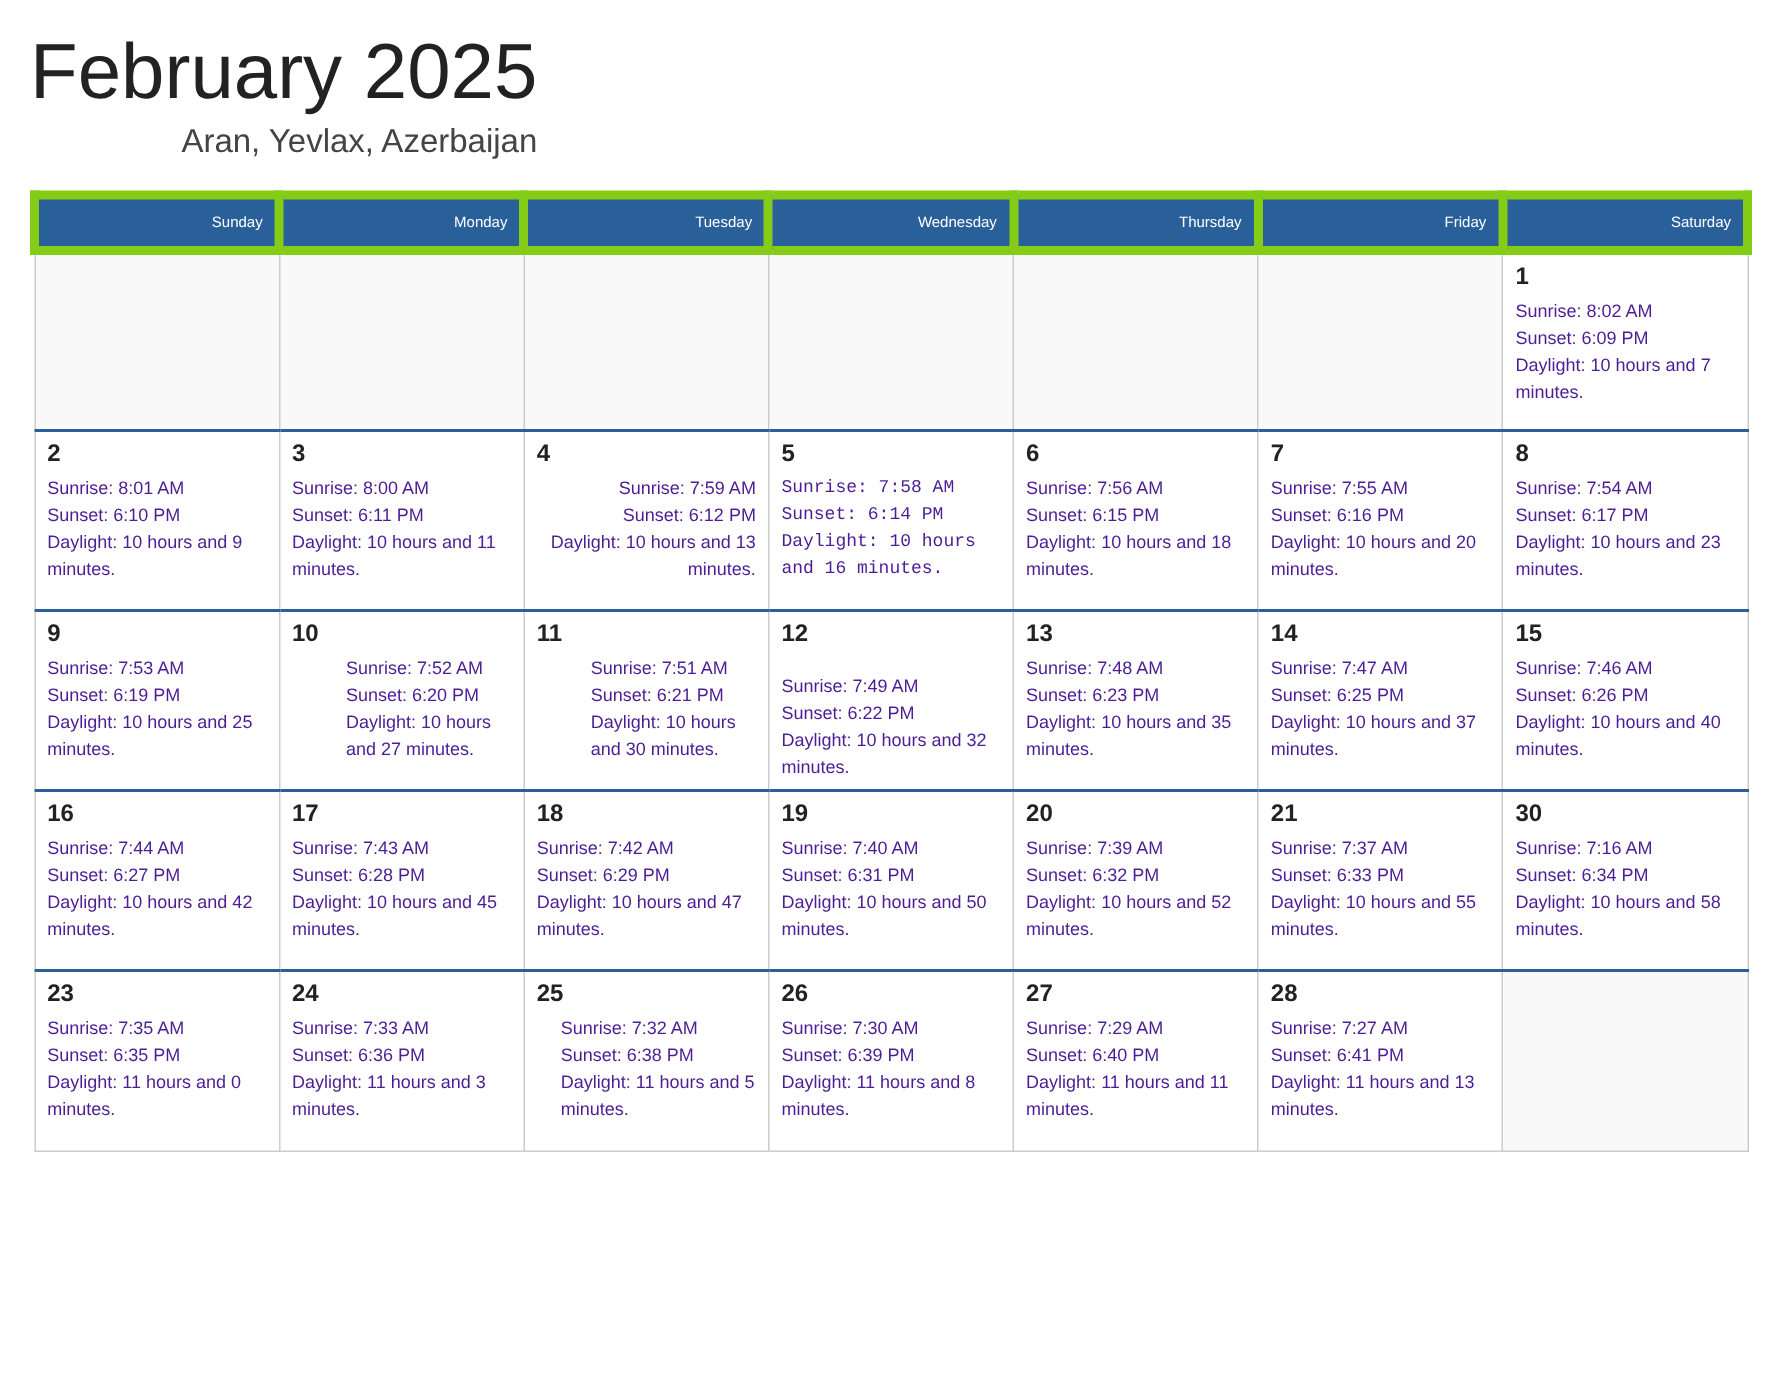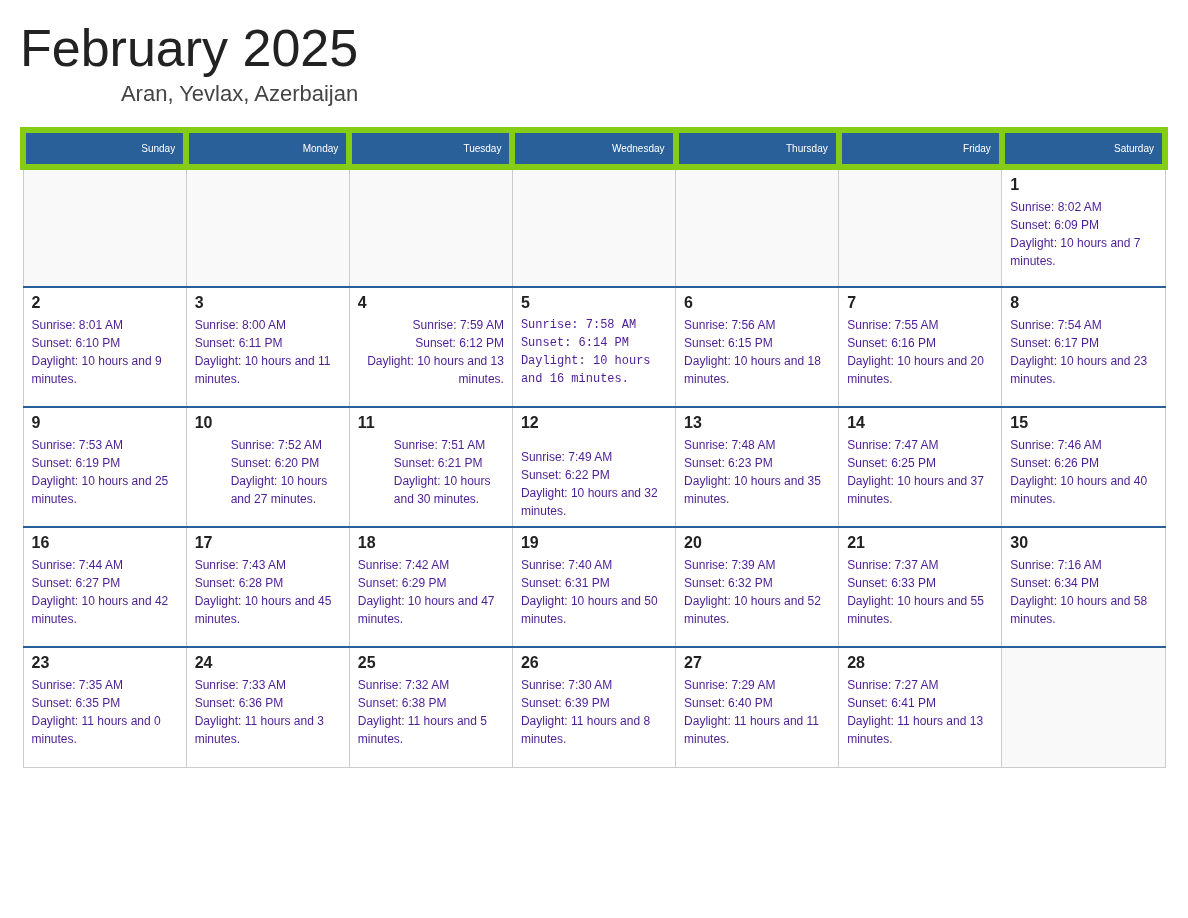--- a/index.html
+++ b/index.html
@@ -280,21 +280,21 @@
 Daylight: 11 hours and 0 minutes.</div>
         </td>
         <td>
           <span class="day-number">24</span>
           <div class="day-info" style="white-space: pre-line;">Sunrise: 7:33 AM
 Sunset: 6:36 PM
 Daylight: 11 hours and 3 minutes.</div>
         </td>
         <td>
           <span class="day-number">25</span>
-          <div class="day-info" style="white-space: pre-line;">Sunrise: 7:32 AM
+          <div class="day-info" style="white-space: pre-line; margin-left: 16px;">Sunrise: 7:32 AM
 Sunset: 6:38 PM
 Daylight: 11 hours and 5 minutes.</div>
         </td>
         <td>
           <span class="day-number">26</span>
           <div class="day-info" style="white-space: pre-line;">Sunrise: 7:30 AM
 Sunset: 6:39 PM
 Daylight: 11 hours and 8 minutes.</div>
         </td>
         <td>

